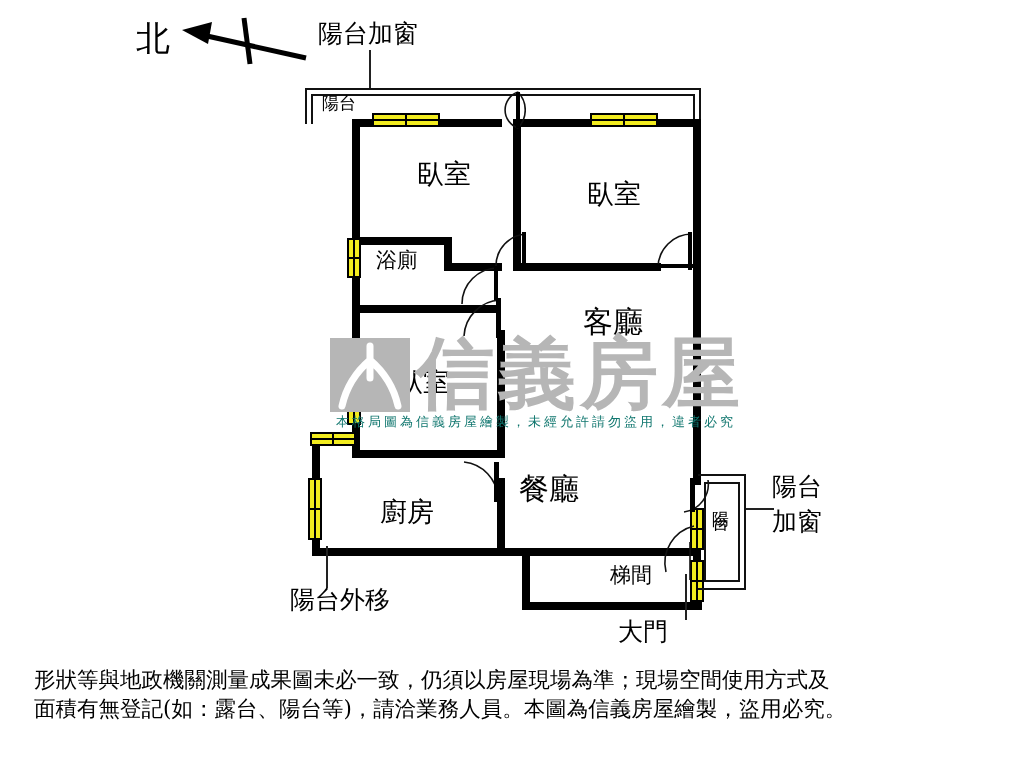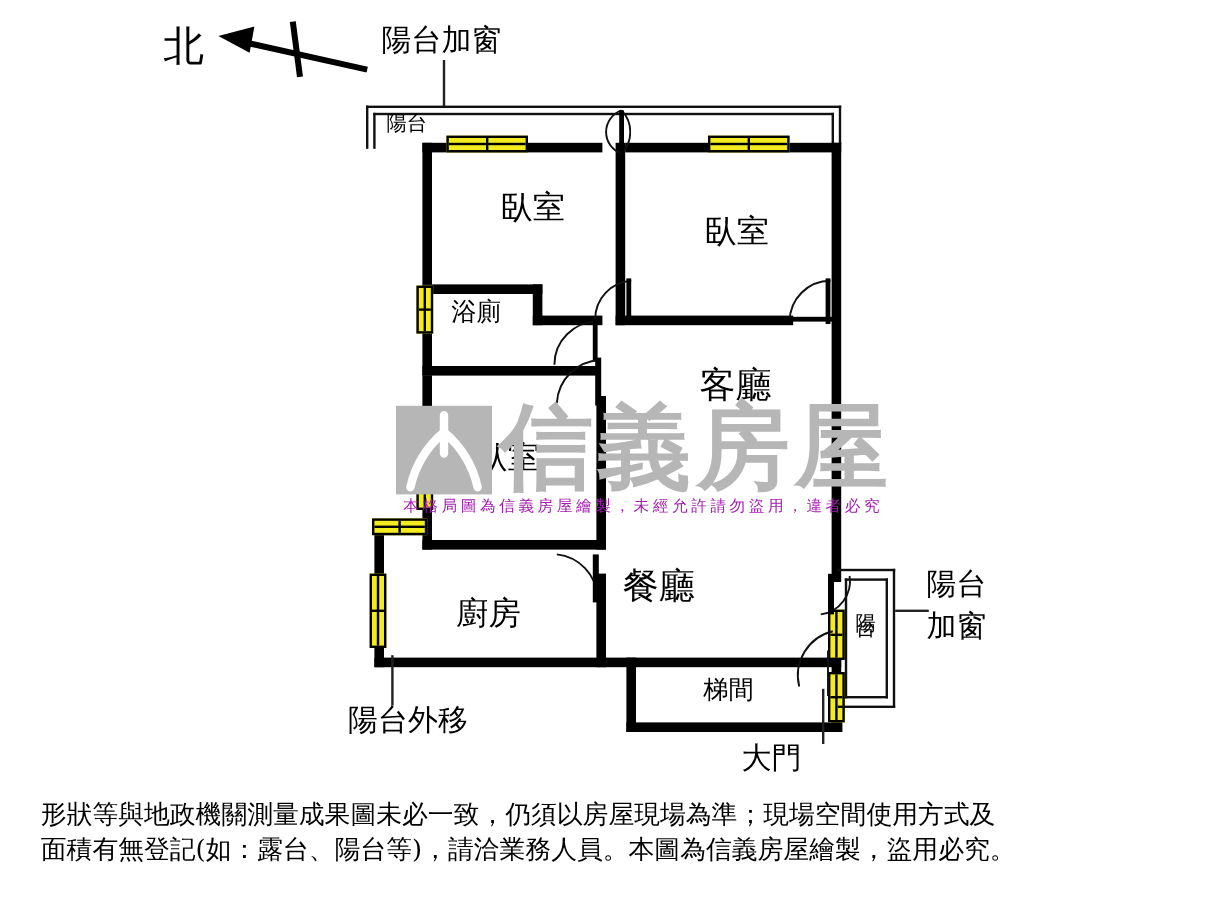--- a/index.html
+++ b/index.html
@@ -35,21 +35,21 @@
   .callout{position:absolute;font-family:"DejaVu Serif","Liberation Serif",serif;font-size:25px;white-space:nowrap;line-height:1.08;}
 
   
   .compass-n{position:absolute;font-family:"DejaVu Serif","Liberation Serif",serif;font-size:34px;}
 
   
   .wm{position:absolute;pointer-events:none;}
   .wm-text{position:absolute;font-family:"DejaVu Serif","Liberation Serif",serif;
            font-size:78px;font-weight:700;color:#b6b6b6;letter-spacing:4px;line-height:1;white-space:nowrap;}
   .wm-note{position:absolute;font-family:"DejaVu Serif","Liberation Serif",serif;
-           font-size:13px;color:#a21caf;letter-spacing:3px;white-space:nowrap;}
+           font-size:13px;color:#0f766e;letter-spacing:3px;white-space:nowrap;}
 
   
   .disclaimer{position:absolute;left:34px;top:666px;width:960px;
       font-family:"DejaVu Serif","Liberation Serif",serif;font-size:21.5px;line-height:1.33;
       color:#000;text-align:left;}
   .disclaimer div{white-space:nowrap;}
 </style>
 </head>
 <body>
 
@@ -206,21 +206,21 @@
   <div class="leader" style="left:685px;top:574px;width:2px;height:46px;"></div>
   <div class="callout" style="left:618px;top:618px;">大門</div>
 
   <div class="rlabel big" style="left:417px;top:160px;">臥室</div>
   <div class="rlabel big" style="left:587px;top:180px;">臥室</div>
   <div class="rlabel mid" style="left:376px;top:250px;">浴廁</div>
   <div class="rlabel big" style="left:396px;top:368px;">臥室</div>
   <div class="rlabel big" style="left:583px;top:307px;font-size:30px;">客廳</div>
   <div class="rlabel big" style="left:519px;top:474px;font-size:30px;">餐廳</div>
   <div class="rlabel big" style="left:370px;top:498px;margin-left:10px;">廚房</div>
-  <div class="rlabel mid" style="left:586px;top:565px;">梯間</div>
+  <div class="rlabel mid" style="left:610px;top:565px;">梯間</div>
 
   <div class="wm" style="left:330px;top:338px;width:370px;height:90px;text-align:right;">
     <svg width="370" height="90" viewBox="0 0 370 90" style="position:absolute;left:0;top:0;">
       <rect x="0" y="0" width="80" height="74" fill="#b6b6b6"></rect>
       <path d="M40,8 L40,40 M40,22 C26,34 16,50 12,68 M40,22 C54,34 64,50 68,68" fill="none" stroke="#ffffff" stroke-width="7" stroke-linecap="round"></path>
     </svg>
     <div class="wm-text" style="left:86px;top:-4px;">信義房屋</div>
   </div>
   <div class="wm-note" style="left:336px;top:413px;">本格局圖為信義房屋繪製，未經允許請勿盜用，違者必究</div>
 

